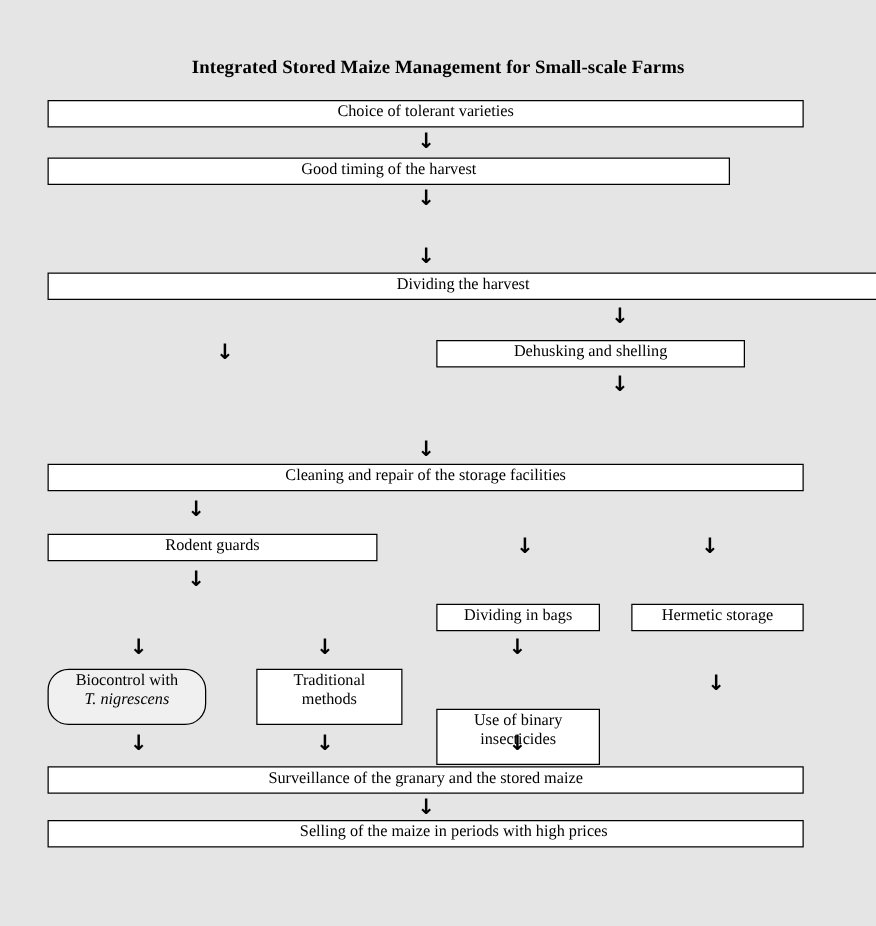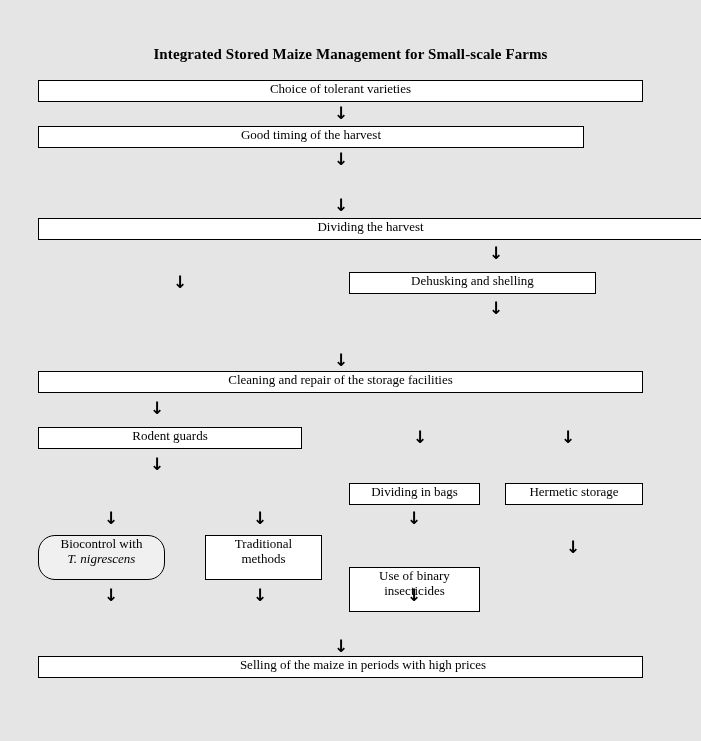--- a/index.html
+++ b/index.html
@@ -142,19 +142,22 @@
       <span>insecticides</span>
     </span>
   </div>
 
   <div class="arrow" style="left:565px; top:537px;">↓</div>
 
   <div class="arrow" style="left:103px; top:585px;">↓</div>
   <div class="arrow" style="left:252px; top:585px;">↓</div>
   <div class="arrow" style="left:406px; top:585px;">↓</div>
 
+  <div class="node" style="left:38px; top:613px; width:605px; height:22px;">
+    <span class="txt">Surveillance of the granary and the stored maize</span>
+  </div>
   <div class="arrow" style="left:333px; top:636px;">↓</div>
 
   <div class="node" style="left:38px; top:656px; width:605px; height:22px;padding-left:48px;">
     <span class="txt">Selling of the maize in periods with high prices</span>
   </div>
 
 </div>
 
 </body></html>

